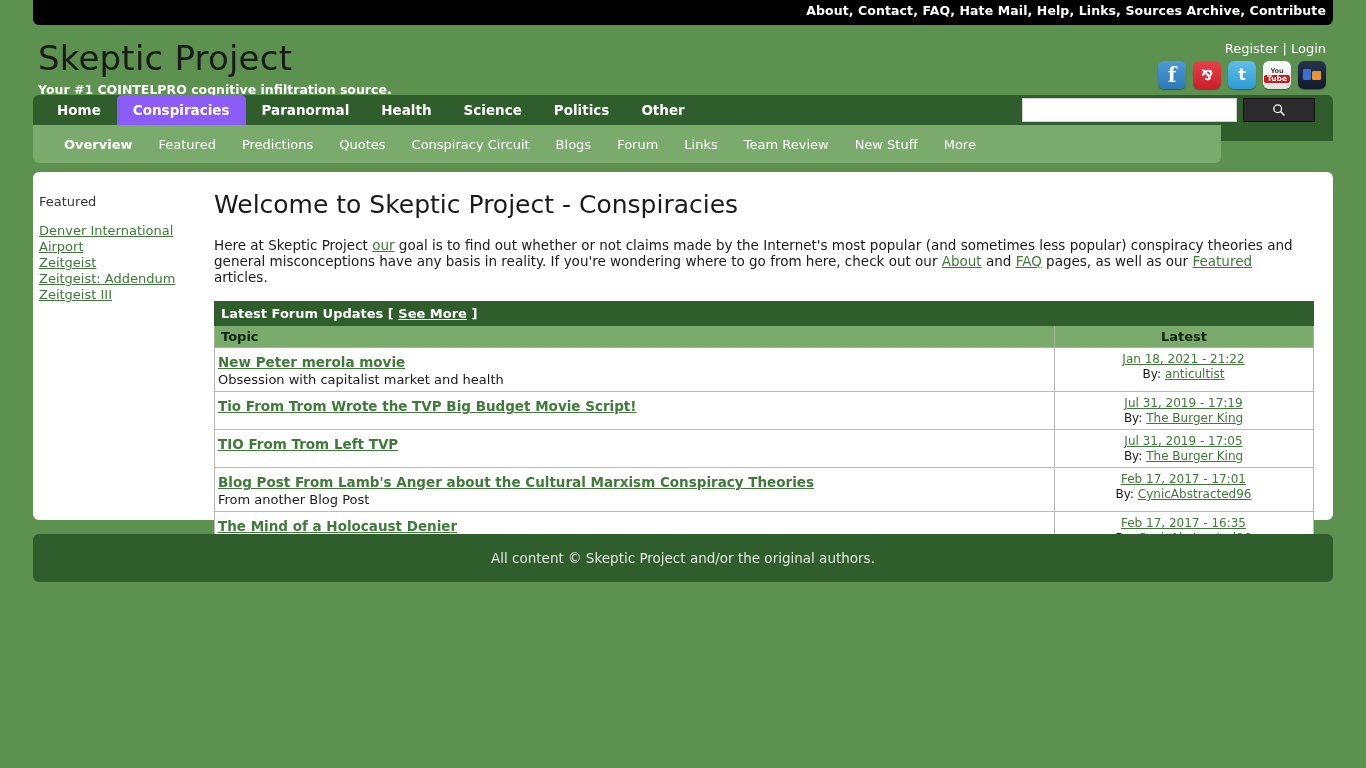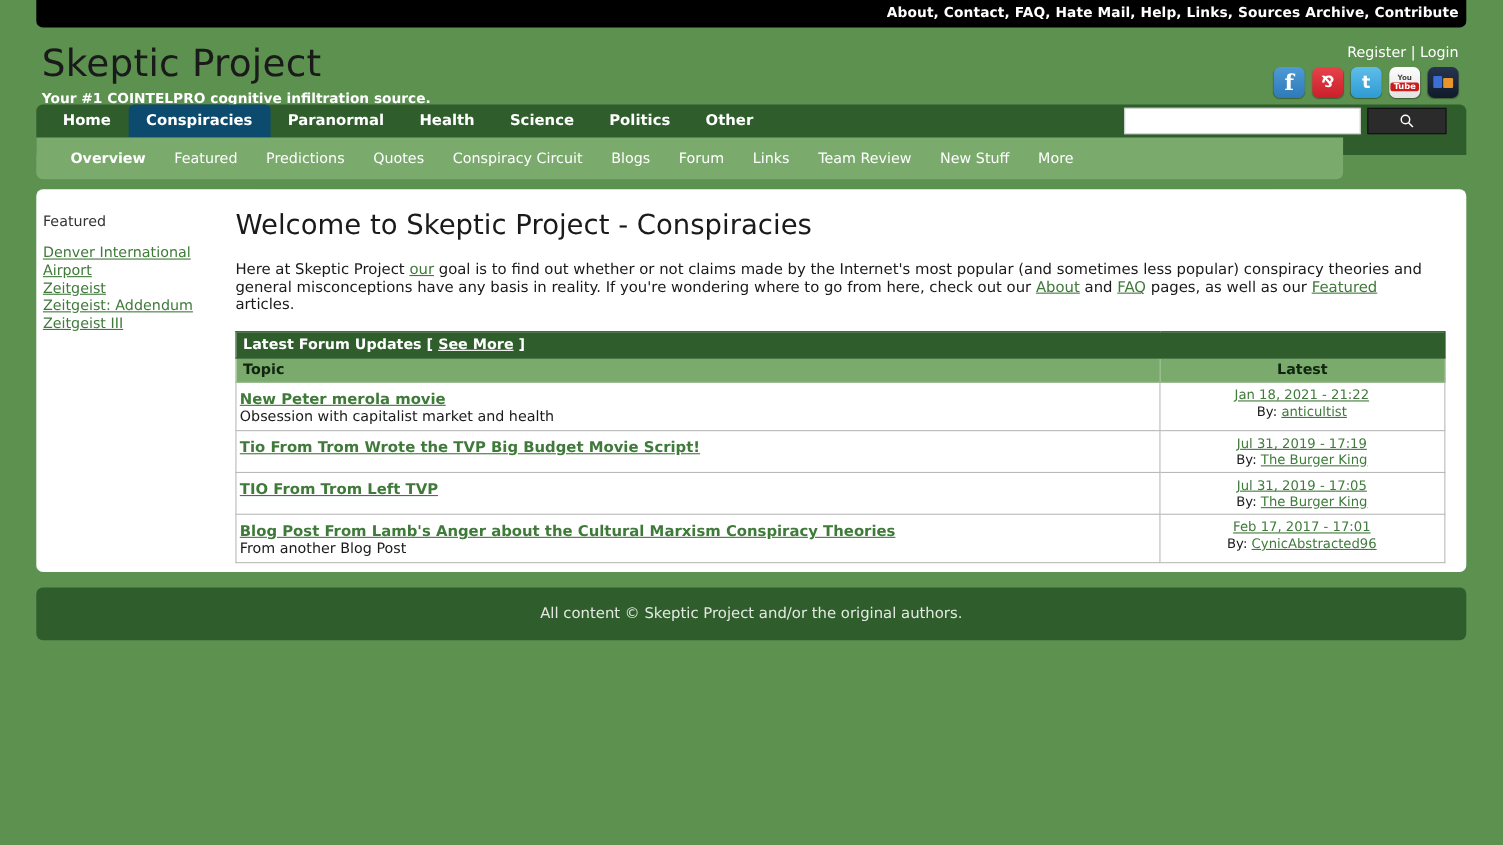--- a/index.html
+++ b/index.html
@@ -62,21 +62,21 @@
   .mainnav {
     position: absolute; left: 33px; top: 95px; width: 1300px; height: 46px;
     background: #2f5e2c; border-radius: 6px 6px 0 0;
   }
   .mainnav-items { display: flex; align-items: stretch; height: 30px; padding-left: 8px; }
   .mainnav-item {
     padding: 0 16px; display: flex; align-items: center;
     color: #ffffff; font-size: 13.5px; font-weight: bold; cursor: pointer;
     white-space: nowrap;
   }
-  .mainnav-item.active { background: #0c4a6e; border-radius: 5px 5px 0 0; text-align: right; }
+  .mainnav-item.active { background: #8b5cf6; border-radius: 5px 5px 0 0; text-align: right; }
 
   .search-wrap { position: absolute; right: 18px; top: 3px; display: flex; gap: 6px; }
   .search-input {
     width: 215px; height: 24px; background: #ffffff;
     border: 1px solid #cfcfcf; outline: none;
     font-size: 12px; padding: 0 5px;
     font-family: "DejaVu Sans", "Liberation Sans", sans-serif;
   }
   .search-button {
     width: 72px; height: 24px; background: #2b2b2b;
@@ -278,20 +278,30 @@
           <td class="ft-topic">
             <a>Blog Post From Lamb's Anger about the Cultural Marxism Conspiracy Theories</a>
             <div class="ft-sub">From another Blog Post</div>
           </td>
           <td class="ft-latest">
             <a class="ft-date">Feb 17, 2017 - 17:01</a>
             <span class="ft-by"><span>By:</span> <a>CynicAbstracted96</a></span>
           </td>
         </tr>
 
+        <tr class="ft-row">
+          <td class="ft-topic">
+            <a>The Mind of a Holocaust Denier</a>
+            <div class="ft-sub"></div>
+          </td>
+          <td class="ft-latest">
+            <a class="ft-date">Feb 17, 2017 - 16:35</a>
+            <span class="ft-by"><span>By:</span> <a>CynicAbstracted96</a></span>
+          </td>
+        </tr>
       </tbody>
         </table>
     </div>
   </div>
 
   <div class="footer">
     <span>All content © Skeptic Project and/or the original authors.</span>
   </div>
 
 </div>

